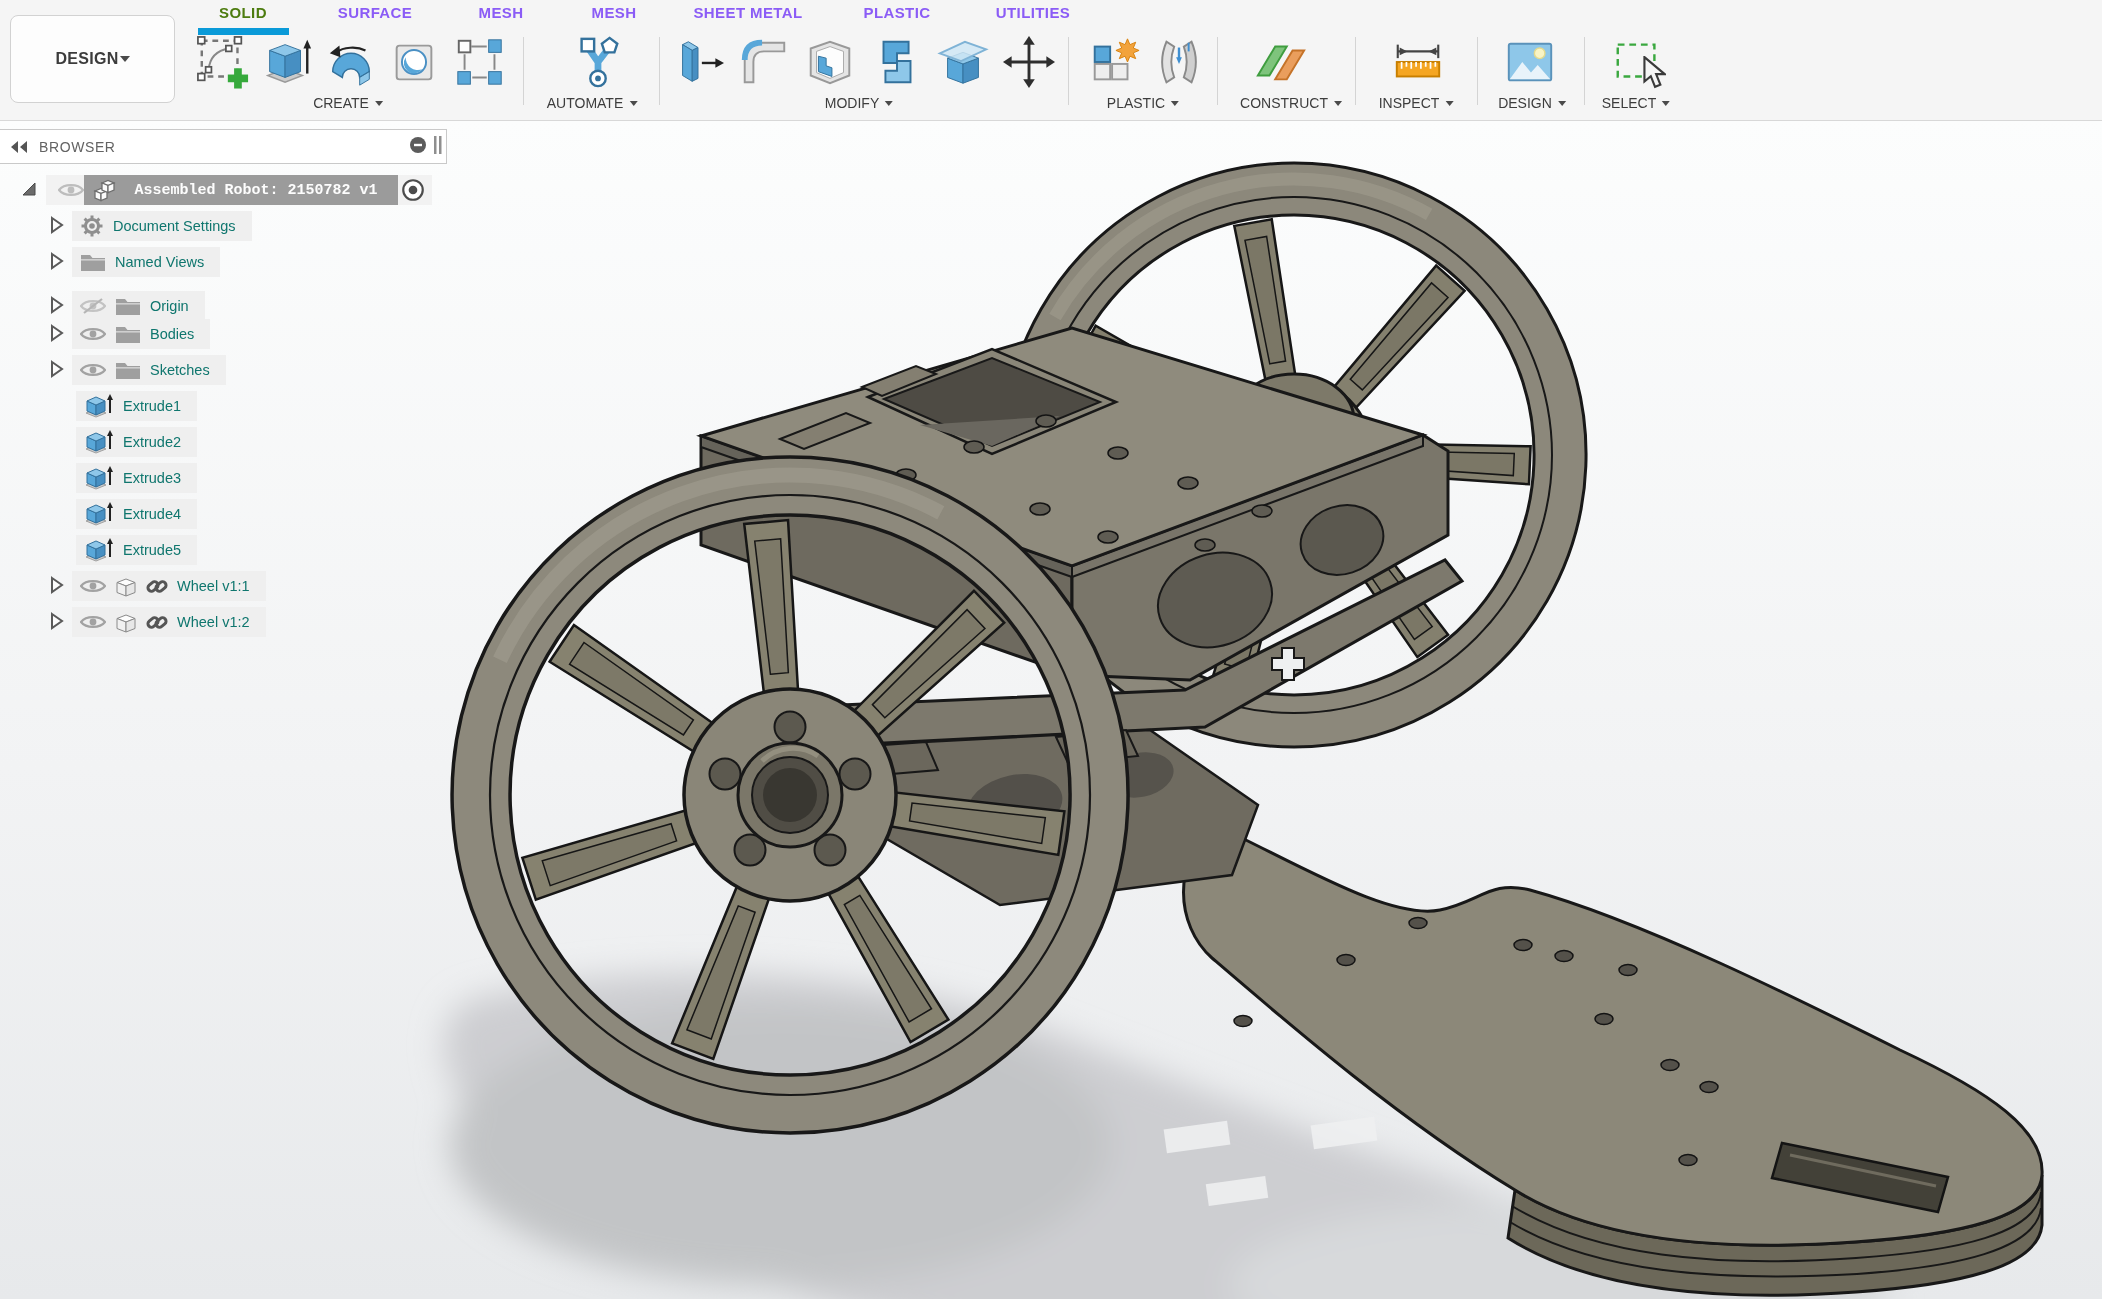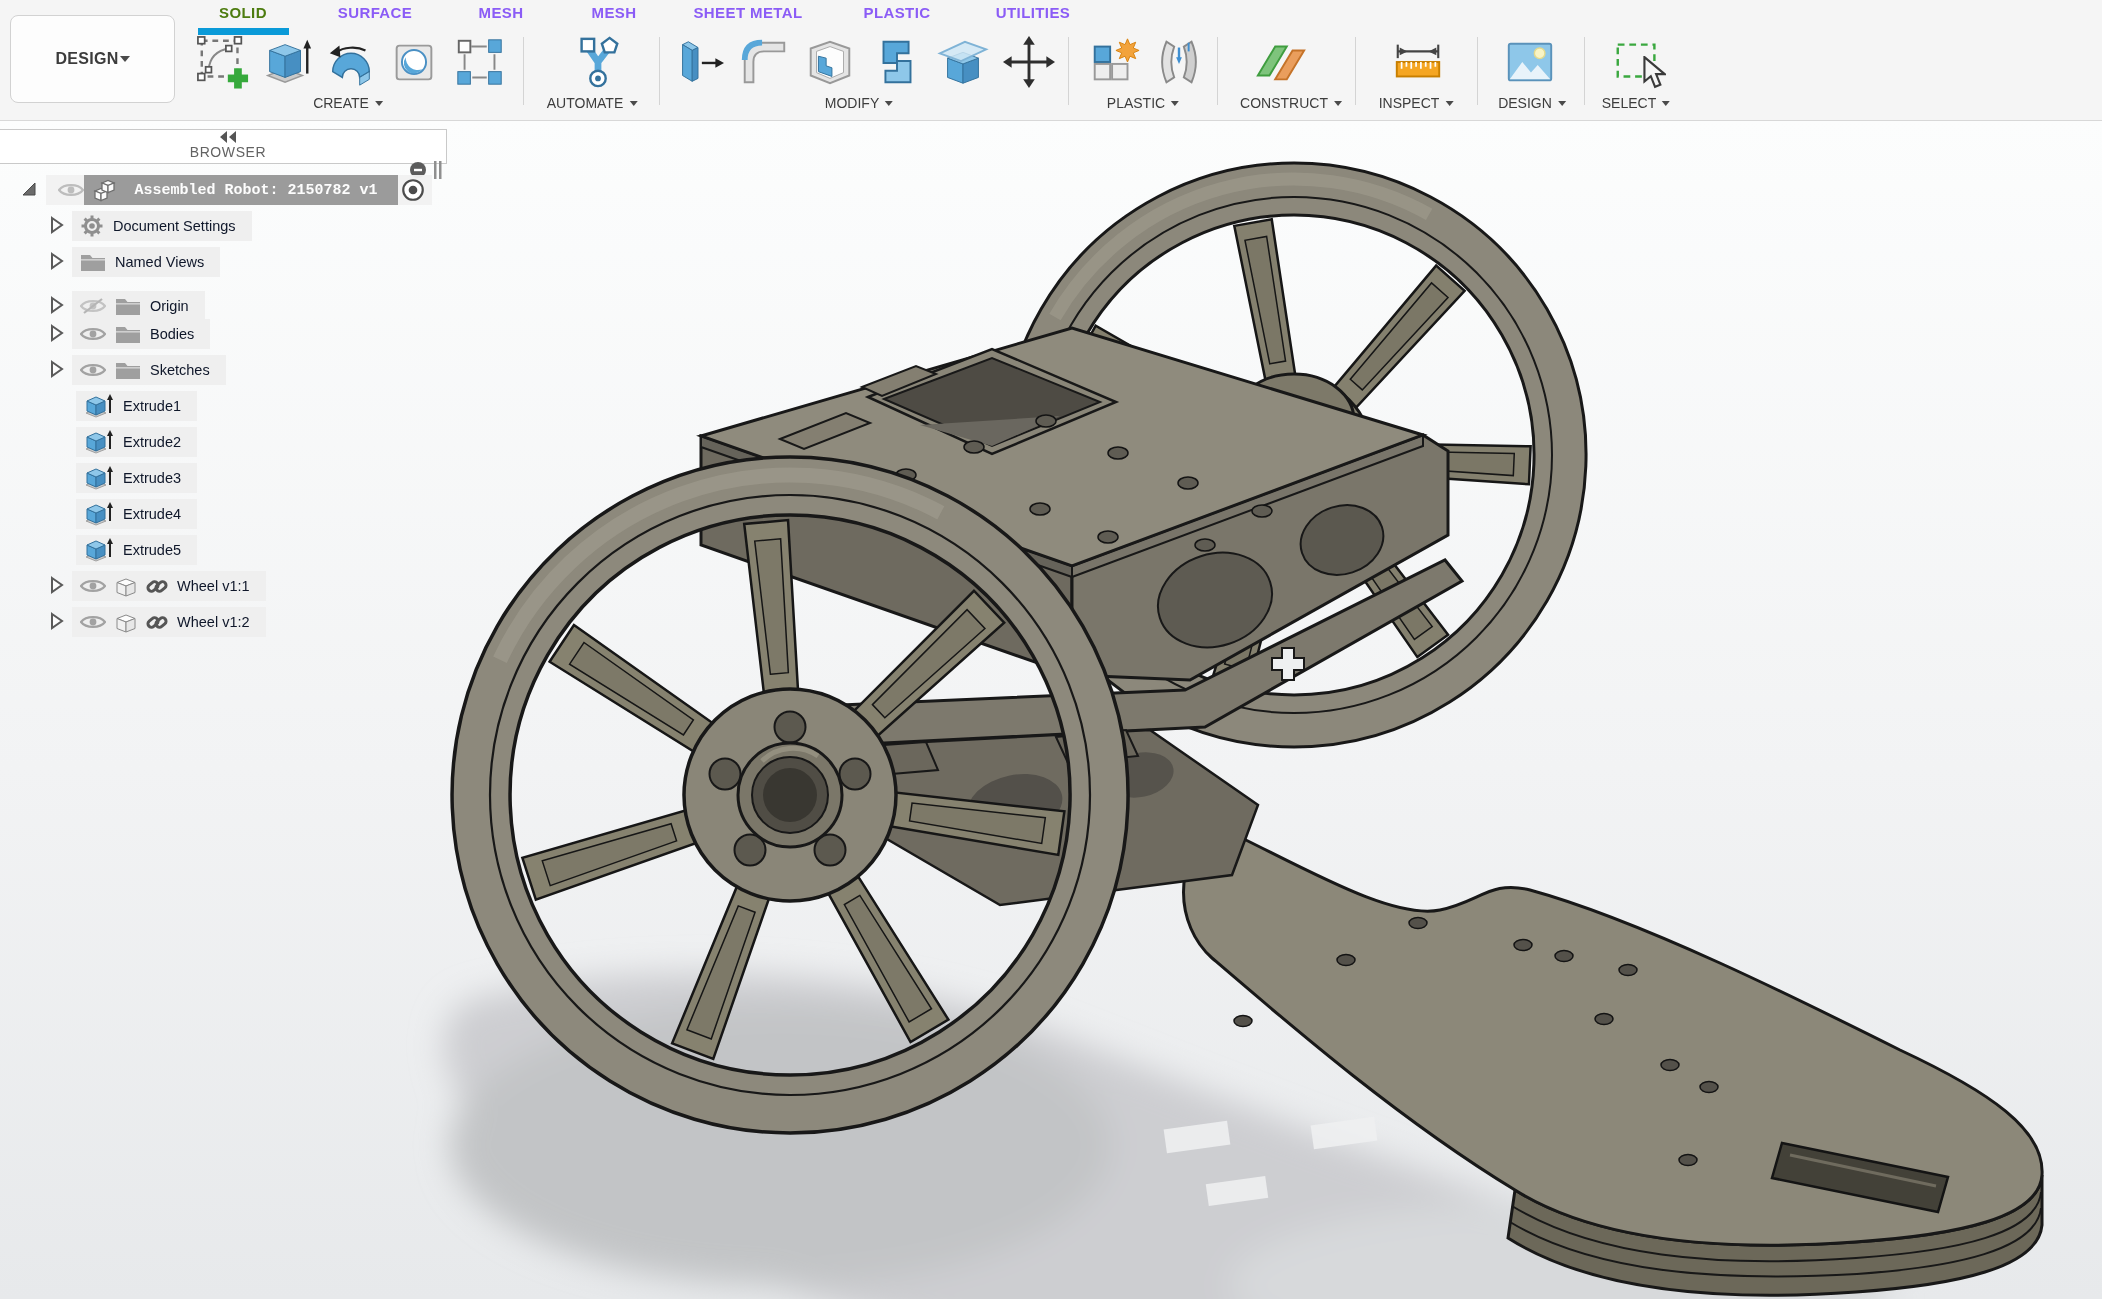--- a/index.html
+++ b/index.html
@@ -21,30 +21,30 @@
   .tbtn{position:absolute;top:33px;width:58px;height:58px;transform:translateX(-50%);
         display:flex;align-items:center;justify-content:center;}
   .tbtn svg{width:54px;height:54px;}
   .glabel{position:absolute;top:95px;transform:translateX(-50%);font-size:14px;color:#3d3d3d;
           white-space:nowrap;display:flex;align-items:center;gap:6px;}
   .vsep{position:absolute;top:37px;height:68px;width:1px;background:#d4d4d4;}
   .mouse-cursor{position:absolute;left:1642px;top:56px;z-index:40;}
   
   .browser-header{position:absolute;left:0;top:129px;width:447px;height:35px;background:#fff;
                   border:1px solid #c9c9c9;border-left:none;box-sizing:border-box;display:flex;
-                  align-items:center;z-index:25;flex-direction:column;}
+                  align-items:center;z-index:25;}
   .browser-header .title{font-size:14px;color:#636363;letter-spacing:.6px;margin-left:10px;}
   .browser-header .collapse{margin-left:9px;display:flex;}
   .hdr-right{margin-left:auto;display:flex;align-items:center;gap:7px;margin-right:4px;}
   .tree{position:absolute;left:0;top:166px;width:470px;z-index:25;}
   .trow{position:absolute;left:0;height:36px;width:470px;}
   .expander{position:absolute;top:8px;display:flex;}
   .pill{position:absolute;top:3px;height:30px;display:inline-flex;align-items:center;gap:9px;
         padding:0 16px 0 8px;background:rgba(238,238,238,.95);}
-  .tlabel{font-size:14.5px;color:#0f172a;white-space:nowrap;}
+  .tlabel{font-size:14.5px;color:#0f766e;white-space:nowrap;}
   .root-strip{position:absolute;left:46px;top:3px;width:386px;height:30px;background:rgba(241,241,241,.96);
               display:flex;align-items:center;}
   .root-hl{position:absolute;left:84px;top:3px;width:314px;height:30px;background:#9b9b9b;
            display:flex;align-items:center;gap:10px;padding-left:8px;box-sizing:border-box;font-family:Liberation Mono, monospace;}
   .root-hl .tlabel{color:#fdfdfd;font-weight:bold;font-size:15px;flex:1;text-align:center;padding-right:14px;}
   .radio{position:absolute;left:400px;top:5px;}
   
   .canvas{position:absolute;left:0;top:120px;width:2102px;height:1179px;
           background:linear-gradient(#fcfdfd, #f2f3f4 55%, #e7e9eb);}
   .mi{display:flex;align-items:center;}

